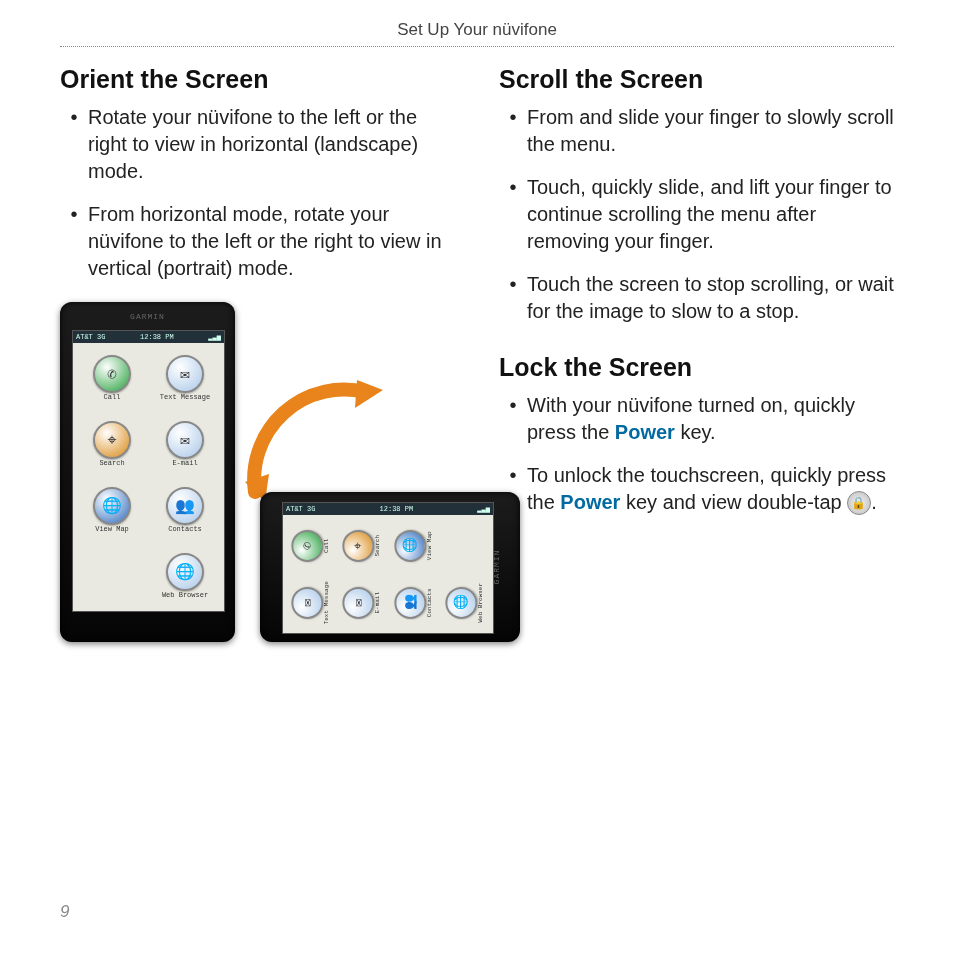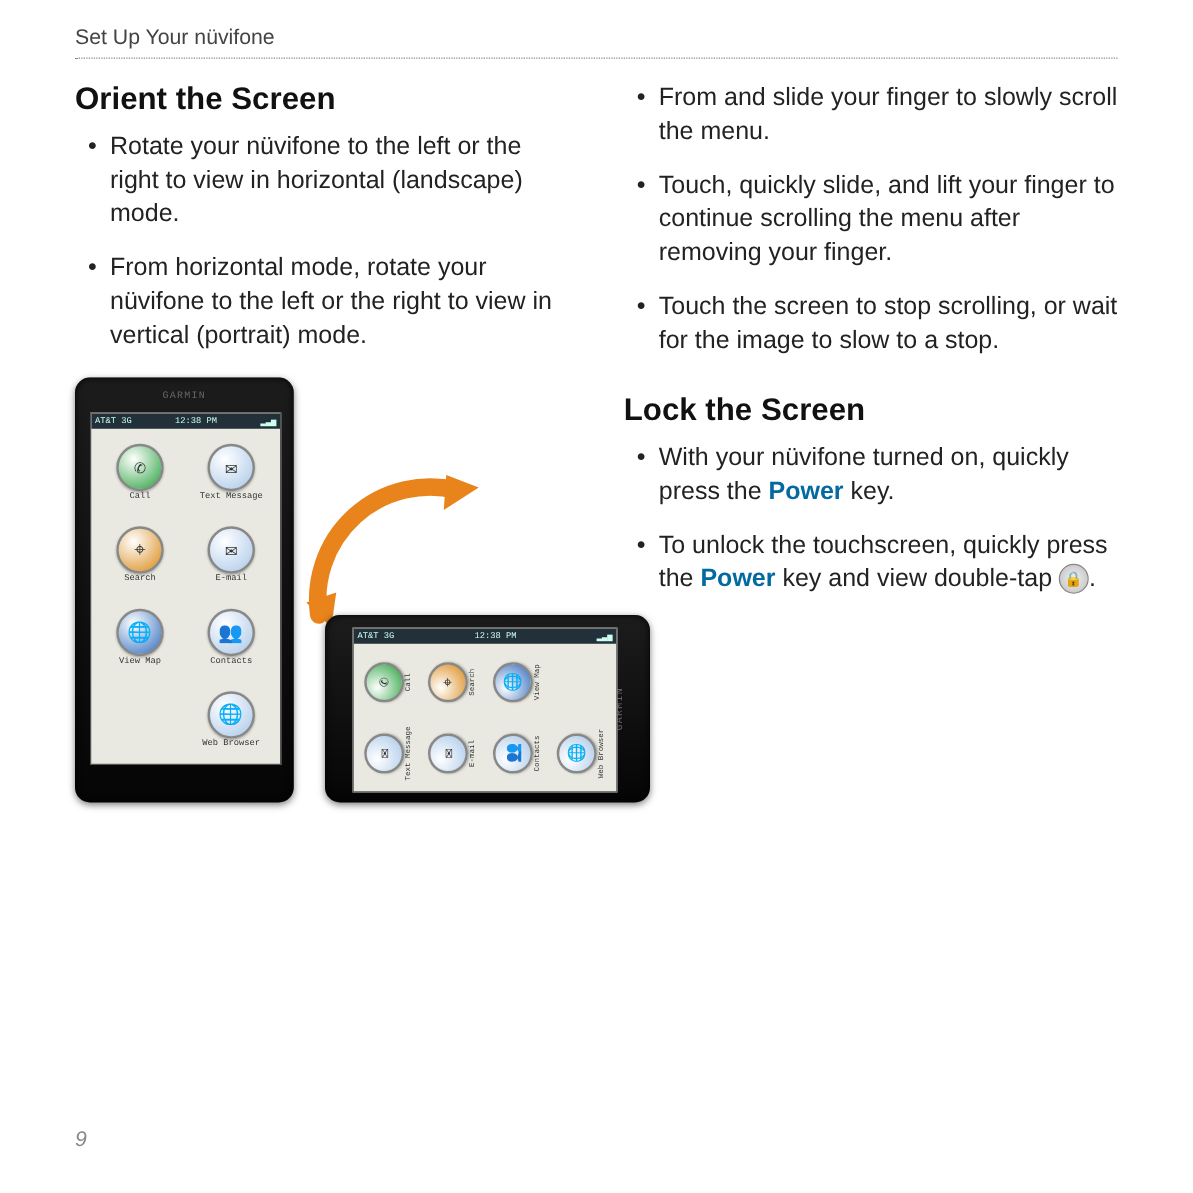--- a/index.html
+++ b/index.html
@@ -14,21 +14,21 @@
     position: relative;
   }
   .page {
     padding: 20px 60px 30px 60px;
     box-sizing: border-box;
     width: 100%;
     height: 100%;
     position: relative;
   }
   .top-header {
-    text-align: left;
+    text-align: center;
     font-size: 17px;
     color: #444;
     padding-bottom: 6px;
     border-bottom: 1px dotted #888;
     margin-bottom: 18px;
   }
   .columns {
     display: flex;
     gap: 44px;
   }
@@ -263,20 +263,21 @@
                   <span>Web Browser</span>
                 </div>
               </div>
           </div>
         </div>
 
       </div>
     </div>
 
     <div class="col">
+      <h2>Scroll the Screen</h2>
       <ul>
         <li>
             <span class="dot">•</span>
             <span class="txt">From and slide your finger to slowly scroll the menu.</span>
           </li>
         <li>
             <span class="dot">•</span>
             <span class="txt">Touch, quickly slide, and lift your finger to continue scrolling the menu after removing your finger.</span>
           </li>
         <li>

